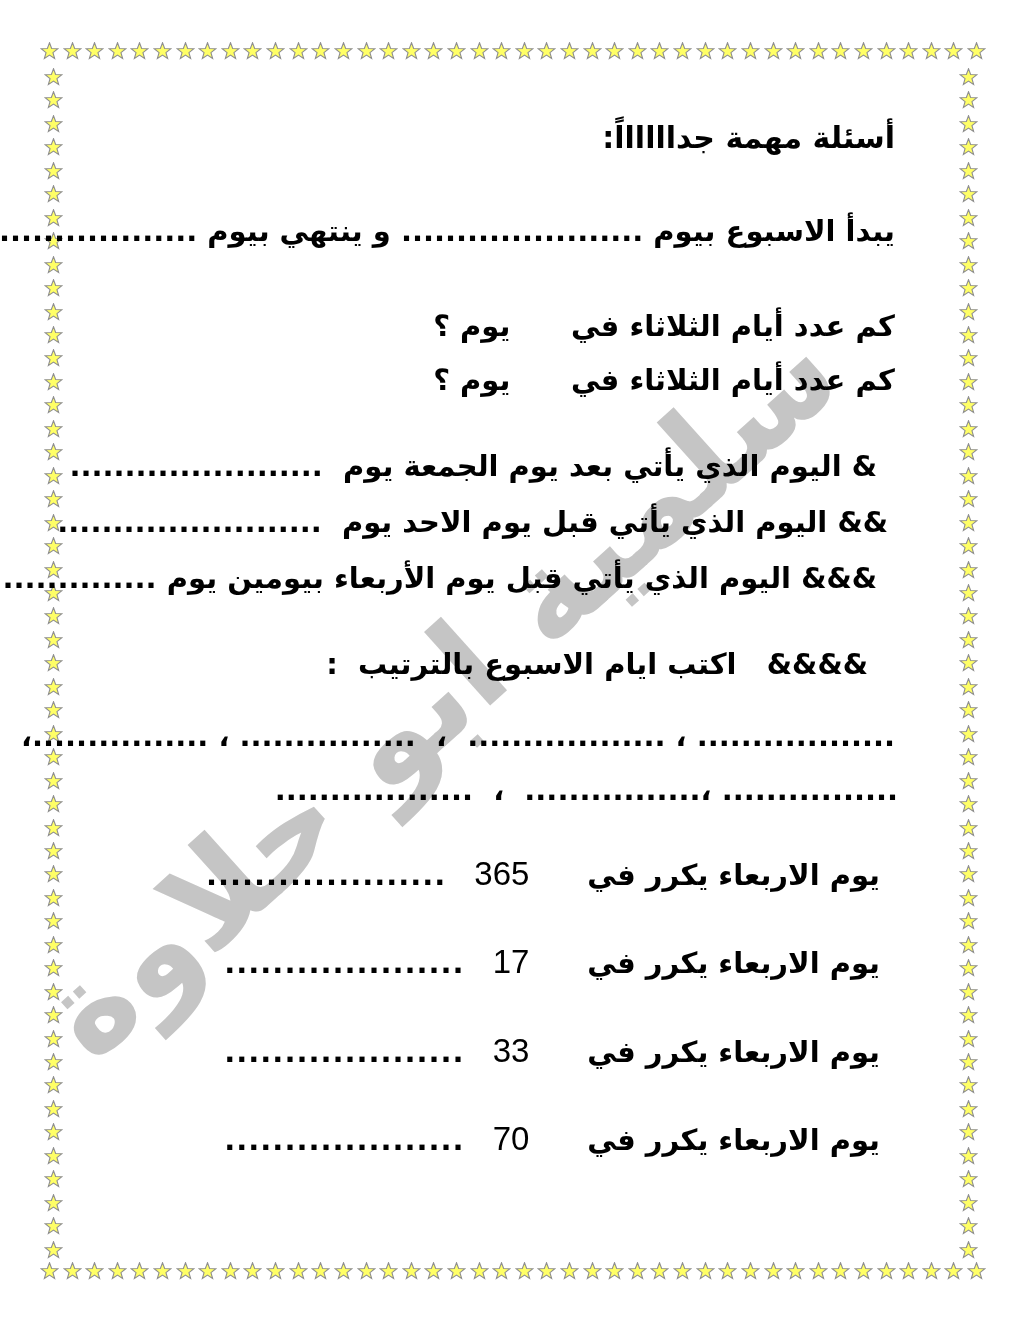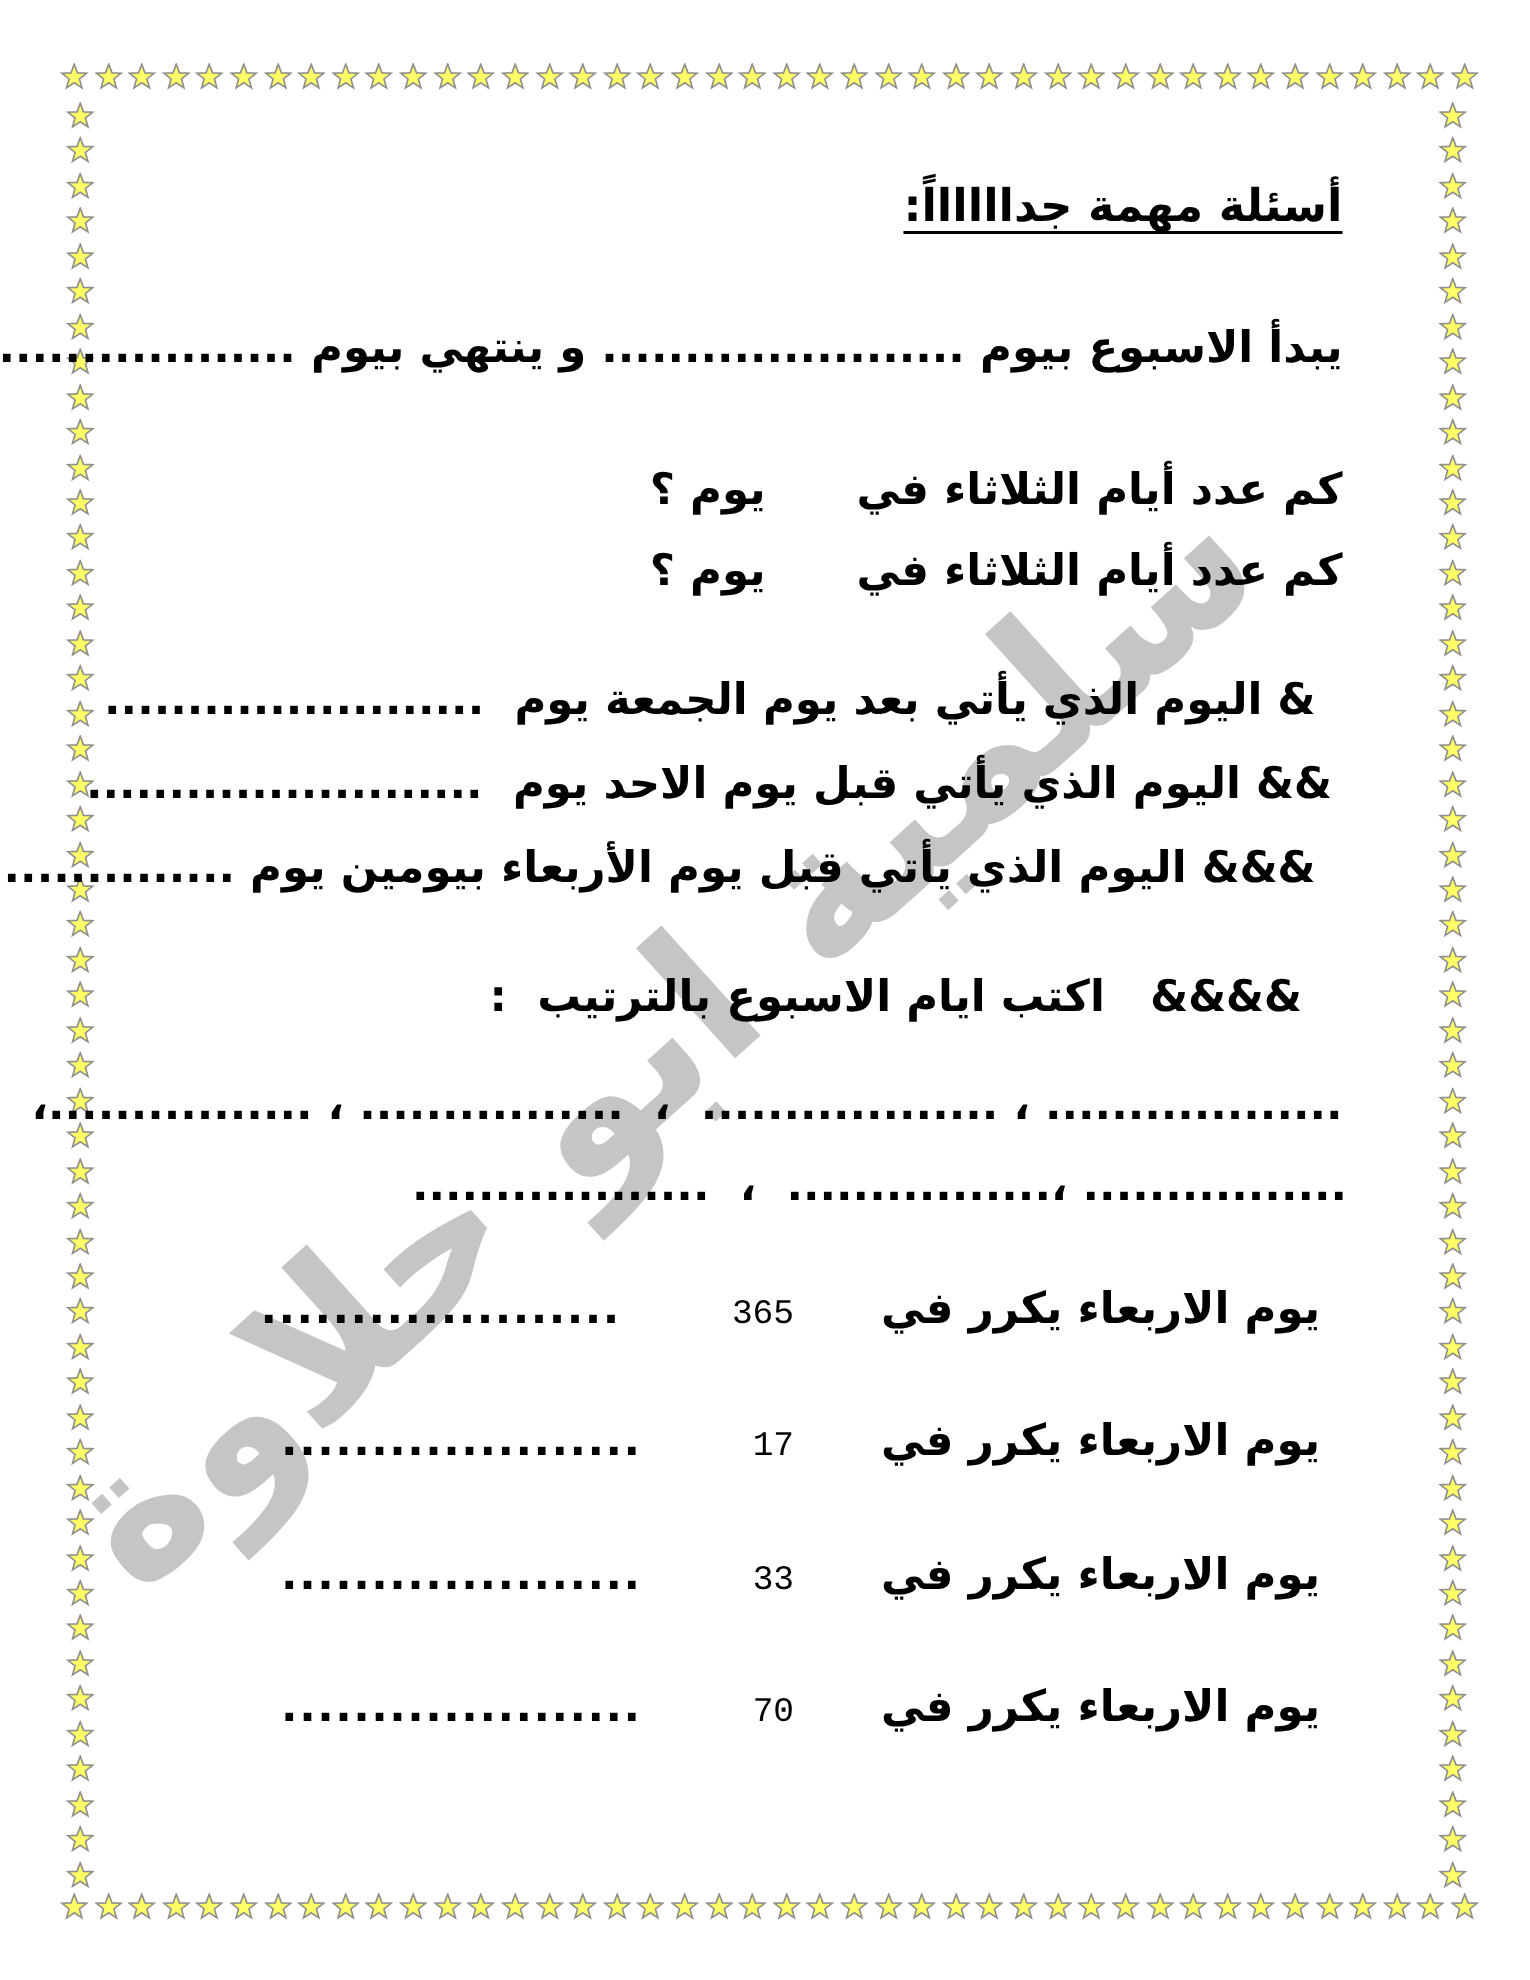--- a/index.html
+++ b/index.html
@@ -41,35 +41,34 @@
   .content{position:absolute;inset:0;z-index:1;}
   .line{
     position:absolute;
     direction:rtl;
     font-weight:bold;
     font-size:29px;
     white-space:pre;
   }
   .title{
     font-size:30px;
-    text-decoration:underline;
     text-decoration-thickness:2px;
     text-underline-offset:7px;
   }
   .blanks{direction:ltr;letter-spacing:1px;}
   .wed-row{
     position:absolute;
     display:flex;direction:rtl;align-items:baseline;
     font-weight:bold;font-size:29px;white-space:pre;
   }
   .wed-label{}
   .wed-num{
-    font-family:Liberation Mono, monospace;
-    font-weight:normal;font-size:23px;
-    margin-right:58px;margin-left:74px;
+    font-family:Liberation Sans, sans-serif;
+    font-weight:normal;font-size:33px;
+    margin-right:58px;margin-left:28px;
     direction:ltr;
   }
   .wed-dots{letter-spacing:1px;}
 </style>
 </head>
 <body>
 
 <div class="page">
 
   <div class="stars-top" id="stars-top">

